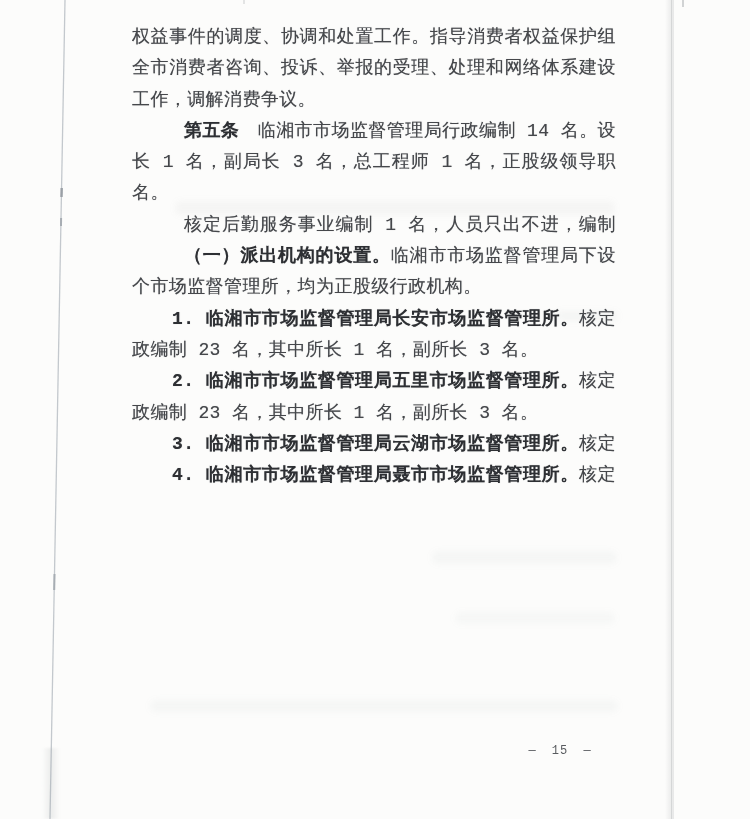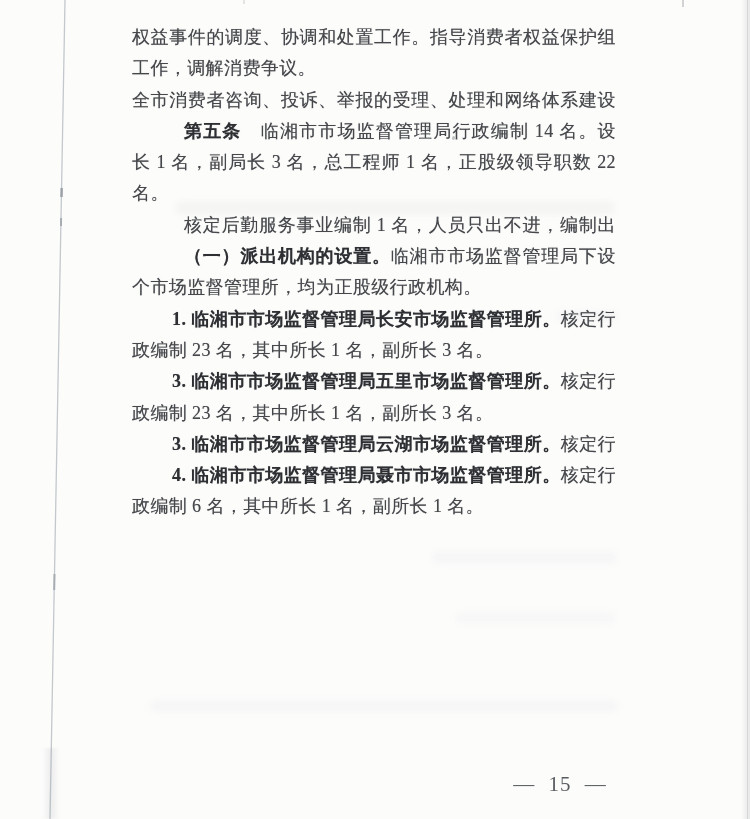--- a/index.html
+++ b/index.html
@@ -9,22 +9,23 @@
     --footer-ink:#585b5f;
     --fold-line:#c3c8cd;
   }
   html,body{margin:0;padding:0;}
   body{
     width:750px;height:819px;overflow:hidden;
     background:var(--paper);
     font-family:"Liberation Serif","DejaVu Serif",serif;
   }
   .page{
-    position:relative;width:750px;height:819px;
+    position:relative;width:674px;height:819px;
     background:var(--paper);
+    font-family:Liberation Mono, monospace;
   }
   
   .fold-line-svg{position:absolute;left:0;top:0;pointer-events:none;}
   .right-shadow{
     position:absolute;top:0;right:0;width:9px;height:819px;
     background:linear-gradient(to right, rgba(120,125,130,0) 0%, rgba(120,125,130,0.10) 55%, rgba(120,125,130,0.16) 100%);
   }
   .right-shadow-line{
     position:absolute;top:0;right:2px;width:1px;height:819px;
     background:rgba(110,115,120,0.18);
@@ -59,23 +60,23 @@
     height:31.3px;line-height:31.3px;
     white-space:pre-wrap;
     text-align:justify;text-align-last:left;
     overflow:hidden;
   }
   .line.just{text-align-last:justify;}
   .line.indent{text-indent:52px;}
   .line.indent-num{text-indent:40px;}
   .seg.bold{font-weight:bold;color:var(--ink-bold);}
   .footer{
-    position:absolute;left:500px;top:772px;width:120px;
+    position:absolute;left:500px;top:744px;width:120px;
     text-align:center;color:var(--footer-ink);
-    font-size:21px;letter-spacing:1px;word-spacing:7px;
+    font-size:12px;letter-spacing:1px;word-spacing:7px;
   }
 </style>
 </head>
 <body>
 
 <div class="page">
 
   <svg class="fold-line-svg" width="750" height="819" viewBox="0 0 750 819">
     <line x1="65" y1="0" x2="50" y2="819" stroke="#c3c8cd" stroke-width="1.3"></line>
     <line x1="61.7" y1="188" x2="61.5" y2="197" stroke="#9aa0a6" stroke-width="2.4"></line>
@@ -91,47 +92,46 @@
   <div class="smudge s2"></div>
   <div class="smudge s3"></div>
   <div class="smudge s4"></div>
   <div class="smudge s5"></div>
   <div class="speck p1"></div>
   <div class="speck p2"></div>
 
   <div class="doc-body">
       <div class="para">
         <div class="line just"><span class="seg">权益事件的调度、协调和处置工作。指导消费者权益保护组</span></div>
+        <div class="line just"><span class="seg">全市消费者咨询、投诉、举报的受理、处理和网络体系建设</span></div>
         <div class="line"><span class="seg">工作，调解消费争议。</span></div>
-        <div class="line just"><span class="seg">全市消费者咨询、投诉、举报的受理、处理和网络体系建设</span></div>
       </div>
       <div class="para">
         <div class="line just indent"><span class="seg bold">第五条</span><span class="seg">　临湘市市场监督管理局行政编制 14 名。设局</span></div>
         <div class="line just"><span class="seg">长 1 名，副局长 3 名，总工程师 1 名，正股级领导职数 22</span></div>
         <div class="line"><span class="seg">名。</span></div>
       </div>
       <div class="para">
         <div class="line just indent"><span class="seg">核定后勤服务事业编制 1 名，人员只出不进，编制出一</span></div>
       </div>
       <div class="para">
         <div class="line just indent"><span class="seg bold">（一）派出机构的设置。</span><span class="seg">临湘市市场监督管理局下设 11</span></div>
         <div class="line"><span class="seg">个市场监督管理所，均为正股级行政机构。</span></div>
       </div>
       <div class="para">
         <div class="line just indent-num"><span class="seg bold">1. 临湘市市场监督管理局长安市场监督管理所。</span><span class="seg">核定行</span></div>
         <div class="line"><span class="seg">政编制 23 名，其中所长 1 名，副所长 3 名。</span></div>
       </div>
       <div class="para">
-        <div class="line just indent-num"><span class="seg bold">3. 临湘市市场监督管理局五里市场监督管理所。</span><span class="seg">核定行</span></div>
+        <div class="line just indent-num"><span class="seg bold">2. 临湘市市场监督管理局五里市场监督管理所。</span><span class="seg">核定行</span></div>
         <div class="line"><span class="seg">政编制 23 名，其中所长 1 名，副所长 3 名。</span></div>
       </div>
       <div class="para">
         <div class="line just indent-num"><span class="seg bold">3. 临湘市市场监督管理局云湖市场监督管理所。</span><span class="seg">核定行</span></div>
       </div>
       <div class="para">
         <div class="line just indent-num"><span class="seg bold">4. 临湘市市场监督管理局聂市市场监督管理所。</span><span class="seg">核定行</span></div>
-        <div class="line"><span class="seg">政编制 6 名，其中所长 1 名，副所长 1 名。</span></div>
       </div>
     </div>
 
   <div class="footer">— 15 —</div>
 
 </div>
 
 </body></html>

